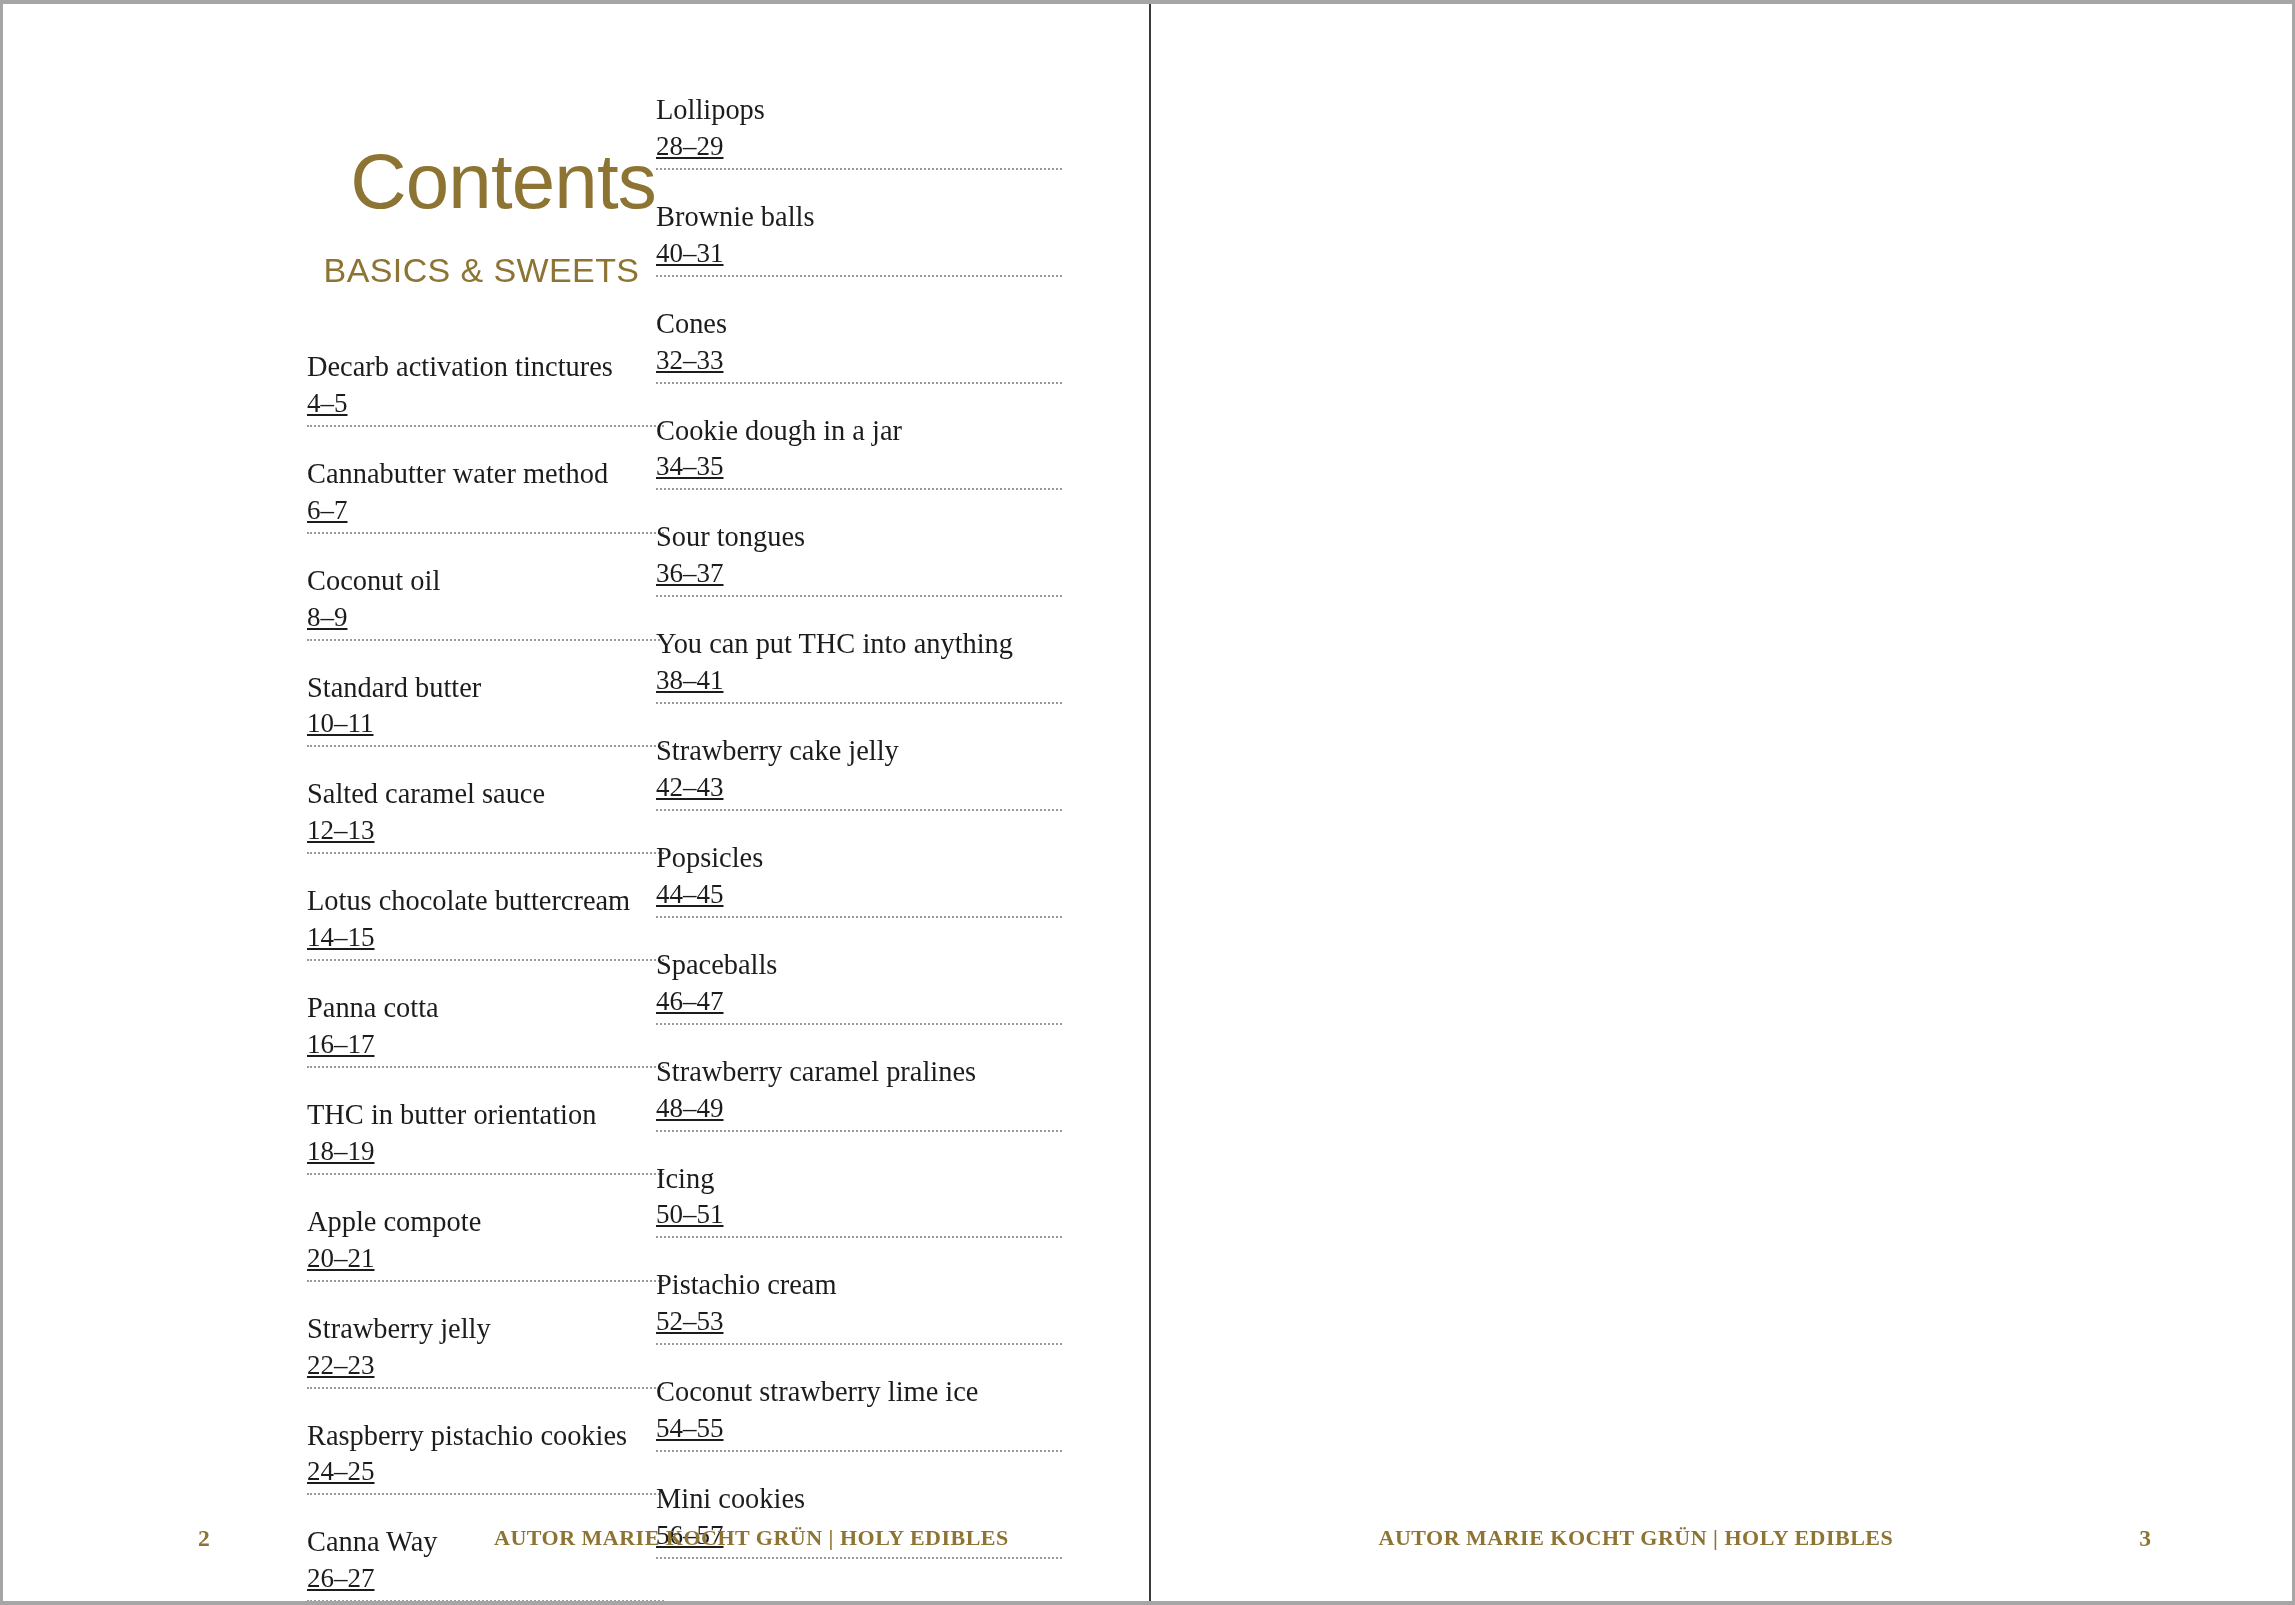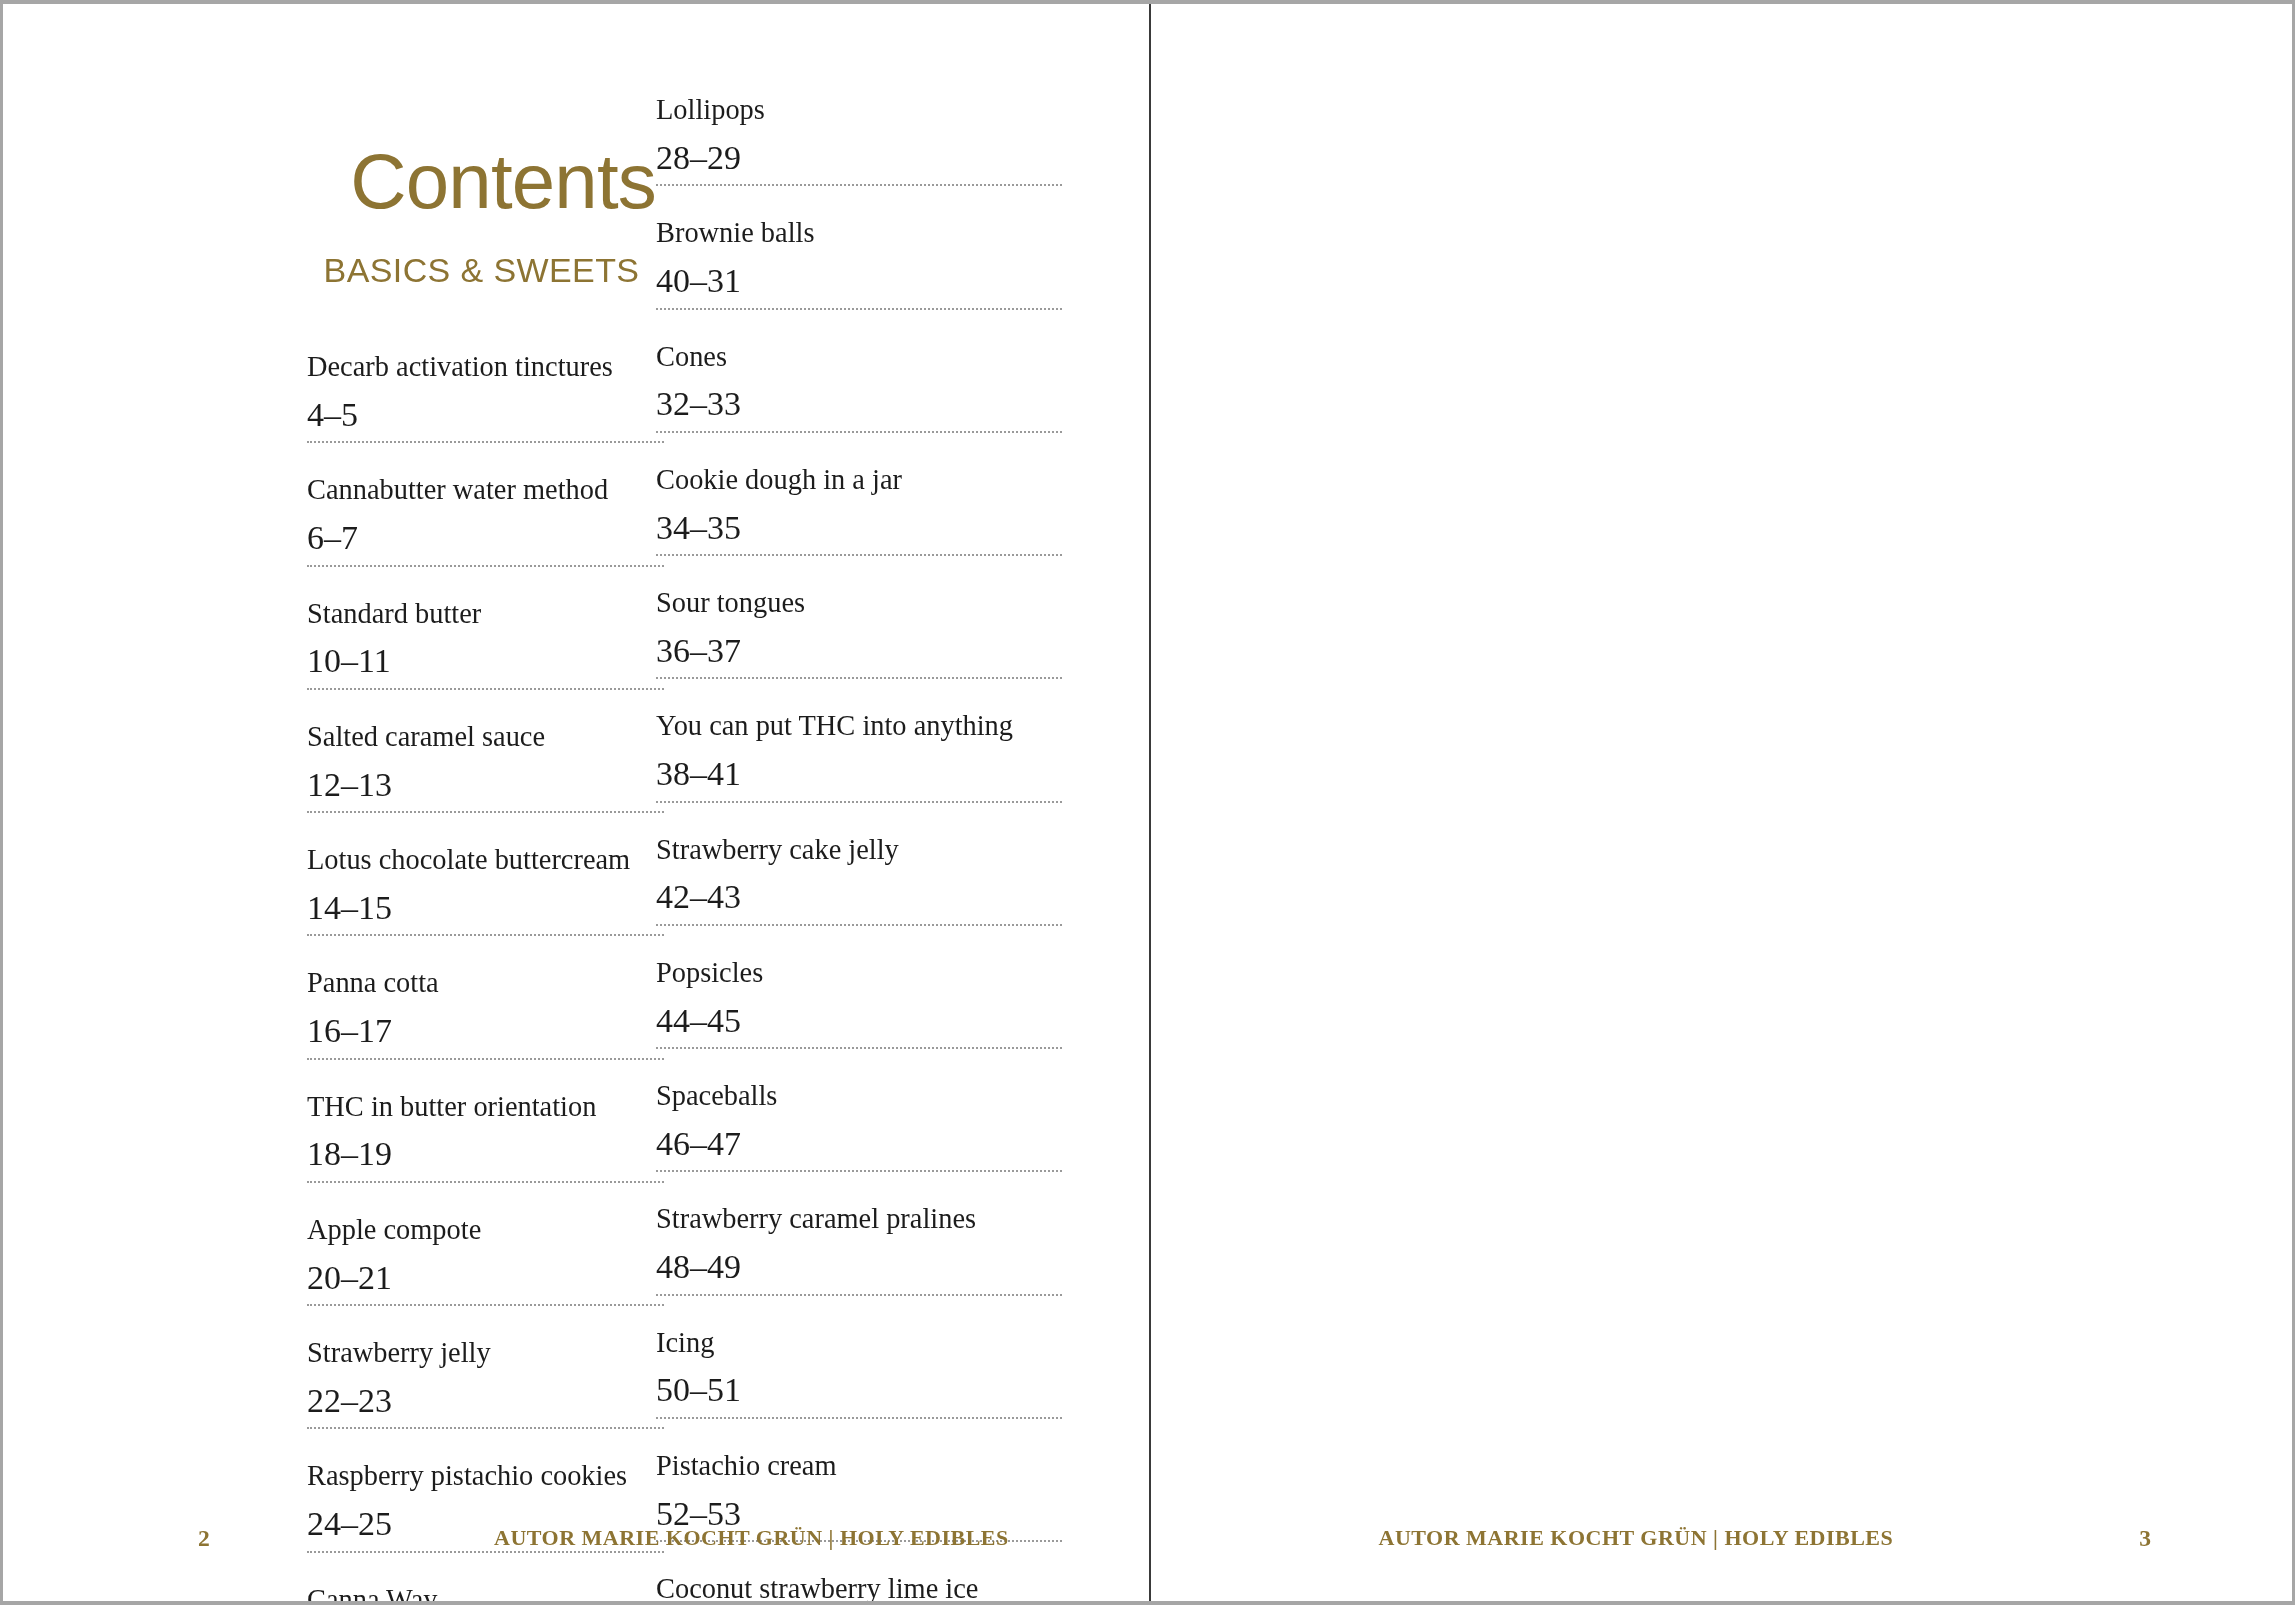--- a/index.html
+++ b/index.html
@@ -82,24 +82,25 @@
   }
   .toc-entry:last-child { margin-bottom: 0; }
 
   .entry-title {
     font-size: 28.4px;
     line-height: 1.26;
     color: #1c1c1c;
     white-space: nowrap;
   }
   .entry-pages {
-    font-size: 34px;
+    font-size: 27px;
     line-height: 1.2;
     color: #1c1c1c;
-    margin-top: 10px;
+    margin-top: 2px;
+    text-decoration: underline;
   }
 
   
   .footer {
     position: absolute;
     bottom: 0;
     left: 0;
     right: 0;
     height: 97px;
   }
@@ -148,20 +149,24 @@
     <div class="col col-1">
         <div class="toc-entry">
           <div class="entry-title">Decarb activation tinctures</div>
           <div class="entry-pages">4–5</div>
         </div>
         <div class="toc-entry">
           <div class="entry-title">Cannabutter water method</div>
           <div class="entry-pages">6–7</div>
         </div>
         <div class="toc-entry">
+          <div class="entry-title">Coconut oil</div>
+          <div class="entry-pages">8–9</div>
+        </div>
+        <div class="toc-entry">
           <div class="entry-title">Standard butter</div>
           <div class="entry-pages">10–11</div>
         </div>
         <div class="toc-entry">
           <div class="entry-title">Salted caramel sauce</div>
           <div class="entry-pages">12–13</div>
         </div>
         <div class="toc-entry">
           <div class="entry-title">Lotus chocolate buttercream</div>
           <div class="entry-pages">14–15</div>

